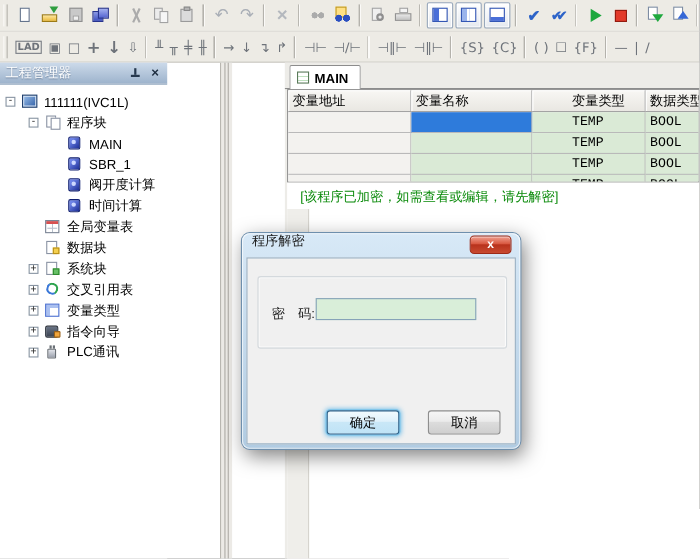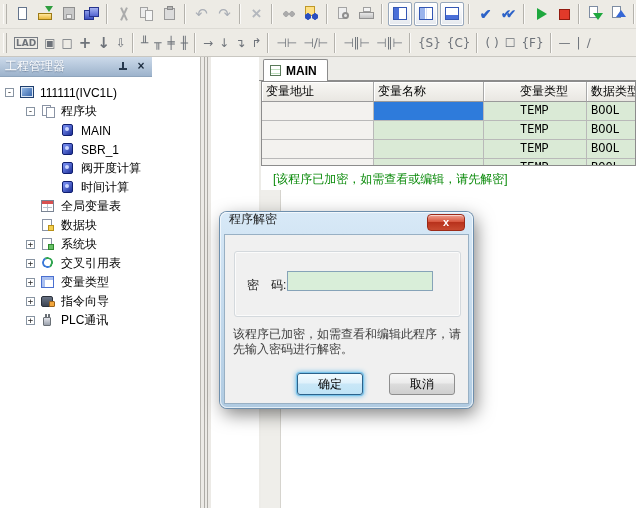--- a/index.html
+++ b/index.html
@@ -537,19 +537,18 @@
     <div class="dlg-title">
       <span>程序解密</span>
     </div>
     <div class="dlg-close">
       <span>x</span>
     </div>
     <div class="dlg-client">
       <div class="dlg-group"></div>
       <span class="dlg-label">密　码:</span>
       <input class="dlg-input" type="text" value="" style="">
-      <div class="dlg-msg">该程序已加密，如需查看和编辑此程序，请先输入密码进行解密。</div>
       <button class="btn btn-ok">确定</button>
       <button class="btn btn-cancel">取消</button>
     </div>
   </div>
 
 </div>
 
 </body></html>

